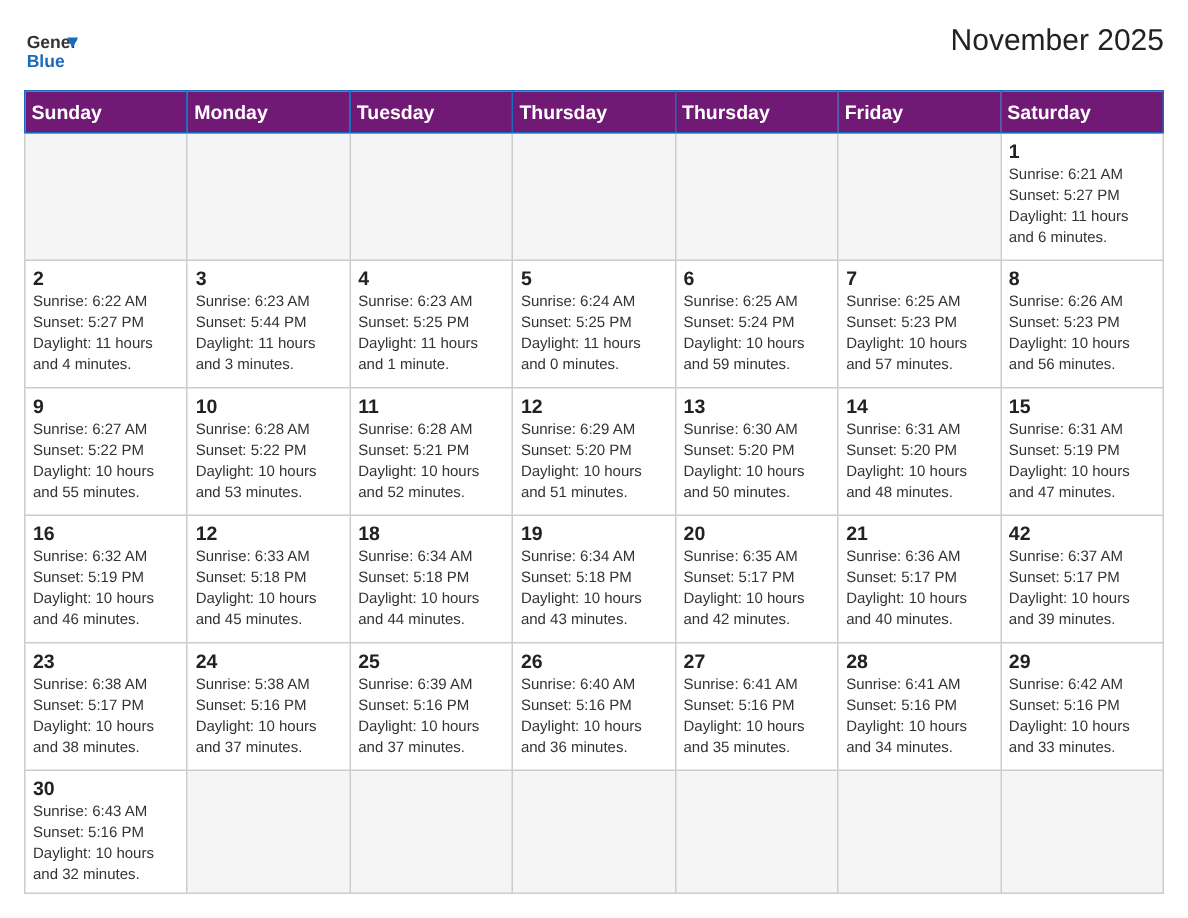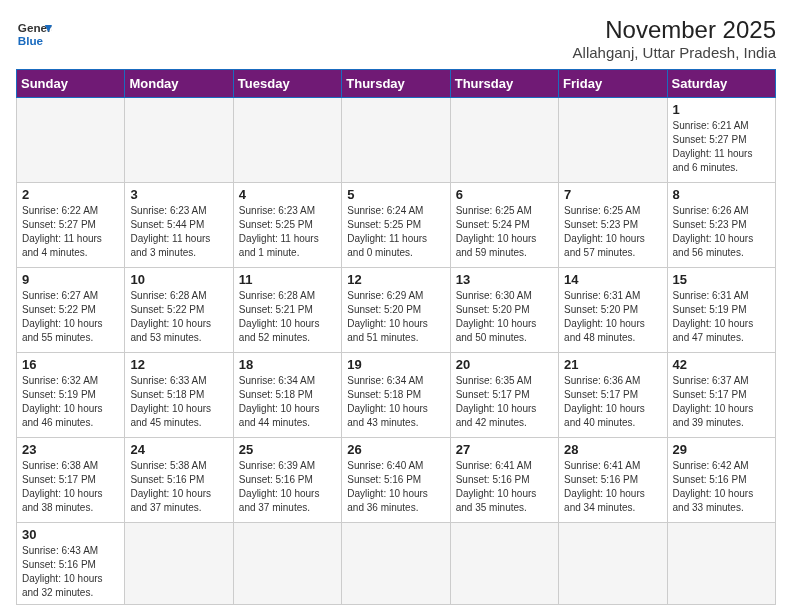--- a/index.html
+++ b/index.html
@@ -22,21 +22,21 @@
       gap: 4px;
     }
     .logo-icon {
       width: 36px;
       height: 36px;
     }
     .title-area {
       text-align: right;
     }
     .month-title {
-      font-size: 24px;
+      font-size: 20px;
       font-weight: normal;
       color: #222;
     }
     .subtitle {
       font-size: 15px;
       color: #444;
     }
     .calendar-table {
       width: 100%;
       border-collapse: collapse;
@@ -86,21 +86,20 @@
 <div class="header-area">
   <div class="logo-area">
     <svg class="logo-icon" viewBox="0 0 40 40">
       <text x="2" y="18" font-size="13" fill="#333" font-family="Arial" font-weight="bold">General</text>
       <text x="2" y="32" font-size="13" fill="#1a6bbf" font-family="Arial" font-weight="bold">Blue</text>
       <polygon points="32,10 40,10 36,18" fill="#1a6bbf"></polygon>
     </svg>
   </div>
   <div class="title-area">
     <div class="month-title">November 2025</div>
-    <div class="subtitle">Allahganj, Uttar Pradesh, India</div>
   </div>
 </div>
 
 <table class="calendar-table">
   <thead>
     <tr>
     <th>Sunday</th>
         <th>Monday</th>
         <th>Tuesday</th>
         <th>Thursday</th>

